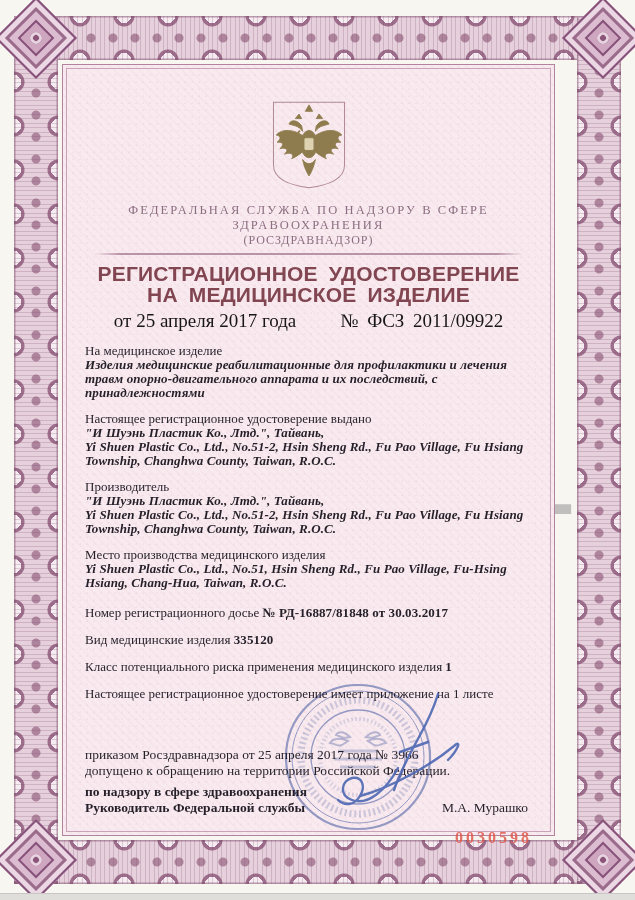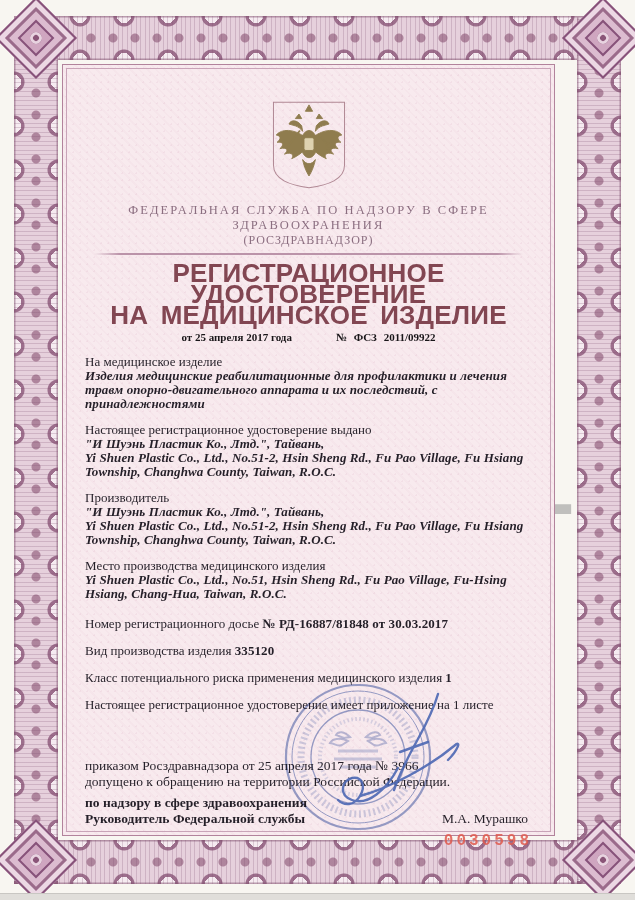--- a/index.html
+++ b/index.html
@@ -74,36 +74,36 @@
   
   .txt{position:relative;z-index:10;}
   .coat{display:block;margin:34px auto 0;}
   .agency{margin-top:12px;text-align:center;color:var(--agency_text,#8b6e80);
     font-size:12.5px;line-height:15px;}
   .agency .l1{letter-spacing:2.1px;}
   .agency .l2{display:block;letter-spacing:1px;font-size:12px;}
   .sep{margin:5px auto 0;width:96%;height:2px;
     background:linear-gradient(90deg, rgba(0,0,0,0), #bb93a9 6%, #bb93a9 94%, rgba(0,0,0,0));}
   .title{margin-top:8px;text-align:center;font-family:"Liberation Sans",sans-serif;
-    font-weight:bold;font-size:26px;line-height:21px;word-spacing:5px;letter-spacing:.2px;
+    font-weight:bold;font-size:21px;line-height:21px;word-spacing:5px;letter-spacing:.2px;
     color:var(--title_text,#824652);}
   .dateline{margin-top:5px;display:flex;justify-content:center;gap:44px;
-    font-weight:bold;font-size:11px;color:#191619;}
+    font-weight:normal;font-size:19px;color:#191619;}
   .dateline .regnum{word-spacing:4px;}
   .kv,.block{font-size:13px;line-height:14px;}
   .lbl{font-weight:normal;}
   .val{font-weight:bold;letter-spacing:.1px;}
   .mt12{margin-top:12px;} .mt16{margin-top:16px;} .mt11{margin-top:11px;} .mt13{margin-top:13px;}
   .block .val{display:block;font-style:italic;}
   .order{margin-top:46px;font-size:13.5px;line-height:15.5px;}
   .signer-row{margin-top:6px;display:flex;justify-content:space-between;align-items:flex-end;
     font-size:13.5px;line-height:15.5px;}
   .signer-post{font-weight:bold;}
   .signer-name{font-weight:normal;padding-right:4px;}
-  .serial{margin-top:6px;text-align:right;font-family:Liberation Mono, monospace;
+  .serial{margin-top:14px;text-align:right;font-family:Liberation Serif, serif;
     font-weight:bold;font-size:16px;letter-spacing:3px;color:var(--serial_red,#e05a4e);opacity:.85;}
   
   .stamp{position:absolute;left:282px;top:681px;z-index:30;opacity:.62;mix-blend-mode:multiply;}
   .autograph{position:absolute;left:316px;top:688px;z-index:31;opacity:.9;}
   .photo-edge{position:absolute;left:0;right:0;bottom:0;height:6px;background:#e0deda;
     border-top:1px solid #c9c7c3;z-index:40;}
 </style>
 </head>
 <body>
 
@@ -188,21 +188,21 @@
     <div class="block mt12">
       <span class="lbl">Место производства медицинского изделия</span>
       <span class="val">Yi Shuen Plastic Co., Ltd., No.51, Hsin Sheng Rd., Fu Pao Village, Fu-Hsing Hsiang, Chang-Hua, Taiwan, R.O.C.</span>
     </div>
 
     <div class="kv mt16">
       <span class="lbl">Номер регистрационного досье</span>
       <span class="val">№ РД-16887/81848 от 30.03.2017</span>
     </div>
     <div class="kv mt13">
-      <span class="lbl">Вид производства изделия</span>
+      <span class="lbl">Вид медицинские изделия</span>
       <span class="val">335120</span>
     </div>
     <div class="kv mt13">
       <span class="lbl">Класс потенциального риска применения медицинского изделия</span>
       <span class="val">1</span>
     </div>
     <div class="kv mt13">Настоящее регистрационное удостоверение имеет приложение на 1 листе</div>
 
     <div class="order">
       <div>приказом Росздравнадзора от 25 апреля 2017 года № 3966</div>

